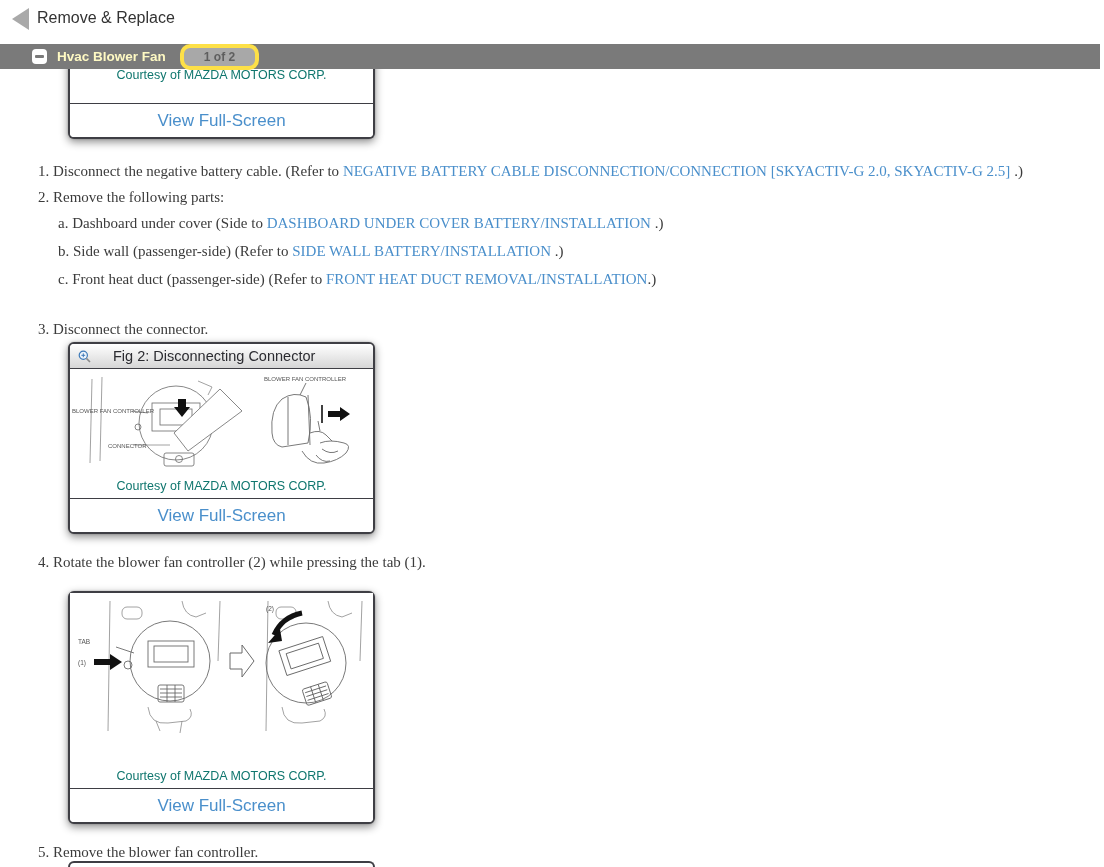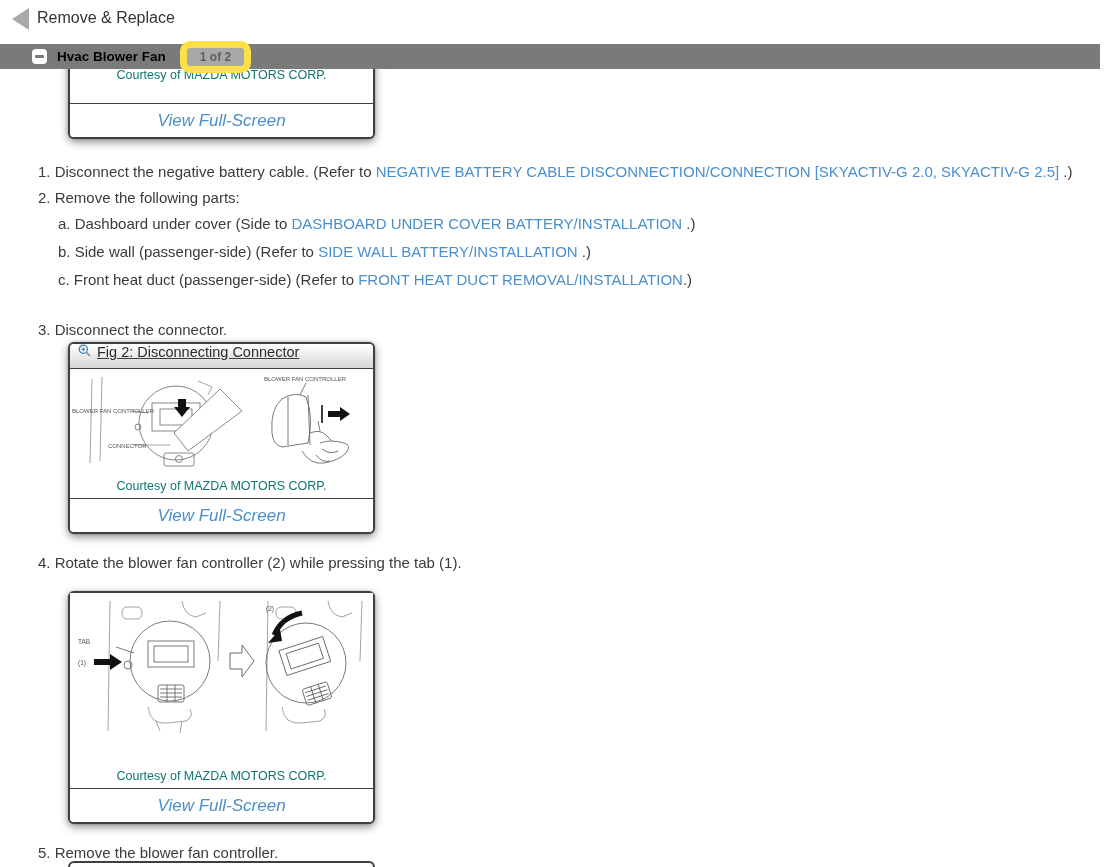--- a/index.html
+++ b/index.html
@@ -11,43 +11,43 @@
   .top-header{position:absolute;top:0;left:0;width:986px;height:44px;background:#fff;z-index:30;}
   .back-arrow{position:absolute;left:12px;top:8px;width:0;height:0;
     border-top:11px solid transparent;border-bottom:11px solid transparent;border-right:17px solid #a9a9a9;cursor:pointer;}
   .page-title{position:absolute;left:37px;top:9px;font-size:16px;color:#333;}
   
   .section-bar{position:absolute;top:44px;left:0;width:1100px;height:25px;background:#7a7a7a;
     z-index:30;display:flex;align-items:center;}
   .collapse-btn{margin-left:32px;width:15px;height:15px;background:#fff;border-radius:4px;
     display:flex;align-items:center;justify-content:center;cursor:pointer;flex:0 0 auto;}
   .collapse-btn .minus{width:9px;height:3px;background:#7a7a7a;border-radius:1px;}
-  .section-title{margin-left:10px;color:#000000;font-weight:bold;font-size:13.5px;}
+  .section-title{margin-left:10px;color:#fef9c3;font-weight:bold;font-size:13.5px;}
   .section-badge{margin-left:14px;background:#a8a8a8;color:#5f5f5f;font-weight:bold;font-size:12px;
-    padding:2px 13px;border-radius:10px;border:7px solid #fde047;}
+    padding:2px 20px;border-radius:10px;border:4px solid #fde047;}
   
   .figbox{position:absolute;left:68px;width:303px;background:#fff;border:2px solid #3e3e44;border-radius:6px;
     box-shadow:0 3px 8px rgba(0,0,0,0.45),0 0 2px rgba(0,0,0,0.25);display:flex;flex-direction:column;z-index:10;}
   .figbox .fig-header{height:24px;background:linear-gradient(#ffffff,#d6d6d6);
     border-bottom:1px solid #3e3e44;border-radius:4px 4px 0 0;
-    display:flex;padding:0 8px;gap:6px;text-decoration:underline;}
+    display:flex;align-items:center;padding:0 8px;gap:22px;}
   .fig-title{font-size:14.5px;color:#2b2b30;white-space:nowrap;}
   .fig-imgarea{flex:1;position:relative;background:#fff;}
   .fig-caption{position:absolute;left:0;right:0;bottom:5px;text-align:center;font-size:12.5px;color:#0f766e;}
-  .fig-footer{height:33px;border-top:1px solid #3e3e44;display:flex;align-items:center;justify-content:center;background:#fff;border-radius:0 0 4px 4px;font-style:italic;}
+  .fig-footer{height:33px;border-top:1px solid #3e3e44;display:flex;align-items:center;justify-content:center;background:#fff;border-radius:0 0 4px 4px;}
   .link{color:#4a8fcb;cursor:pointer;text-decoration:none;}
   .fig-footer .link{font-size:17px;}
   
   .figbox.partial{top:56px;height:81px;border-top:none;border-radius:0 0 6px 6px;}
   .figbox.partial .fig-capzone{flex:1;position:relative;}
   .figbox.partial .fig-caption{bottom:auto;top:12px;}
   
   .figbox.next-partial{top:861px;height:10px;border-bottom:none;border-radius:6px 6px 0 0;box-shadow:none;}
   
-  .step{position:absolute;left:38px;font-size:15px;line-height:19px;white-space:nowrap;}
+  .step{position:absolute;left:38px;font-size:15px;line-height:19px;white-space:nowrap;font-family:Liberation Serif, serif;}
   .substep{left:58px;}
   
   svg text{font-family:"Liberation Sans",sans-serif;}
   .draw-label{font-size:6px;fill:#555;}
   .draw-label-sm{font-size:6.5px;fill:#555;}
 </style>
 </head>
 <body>
 
 <div class="top-header">

